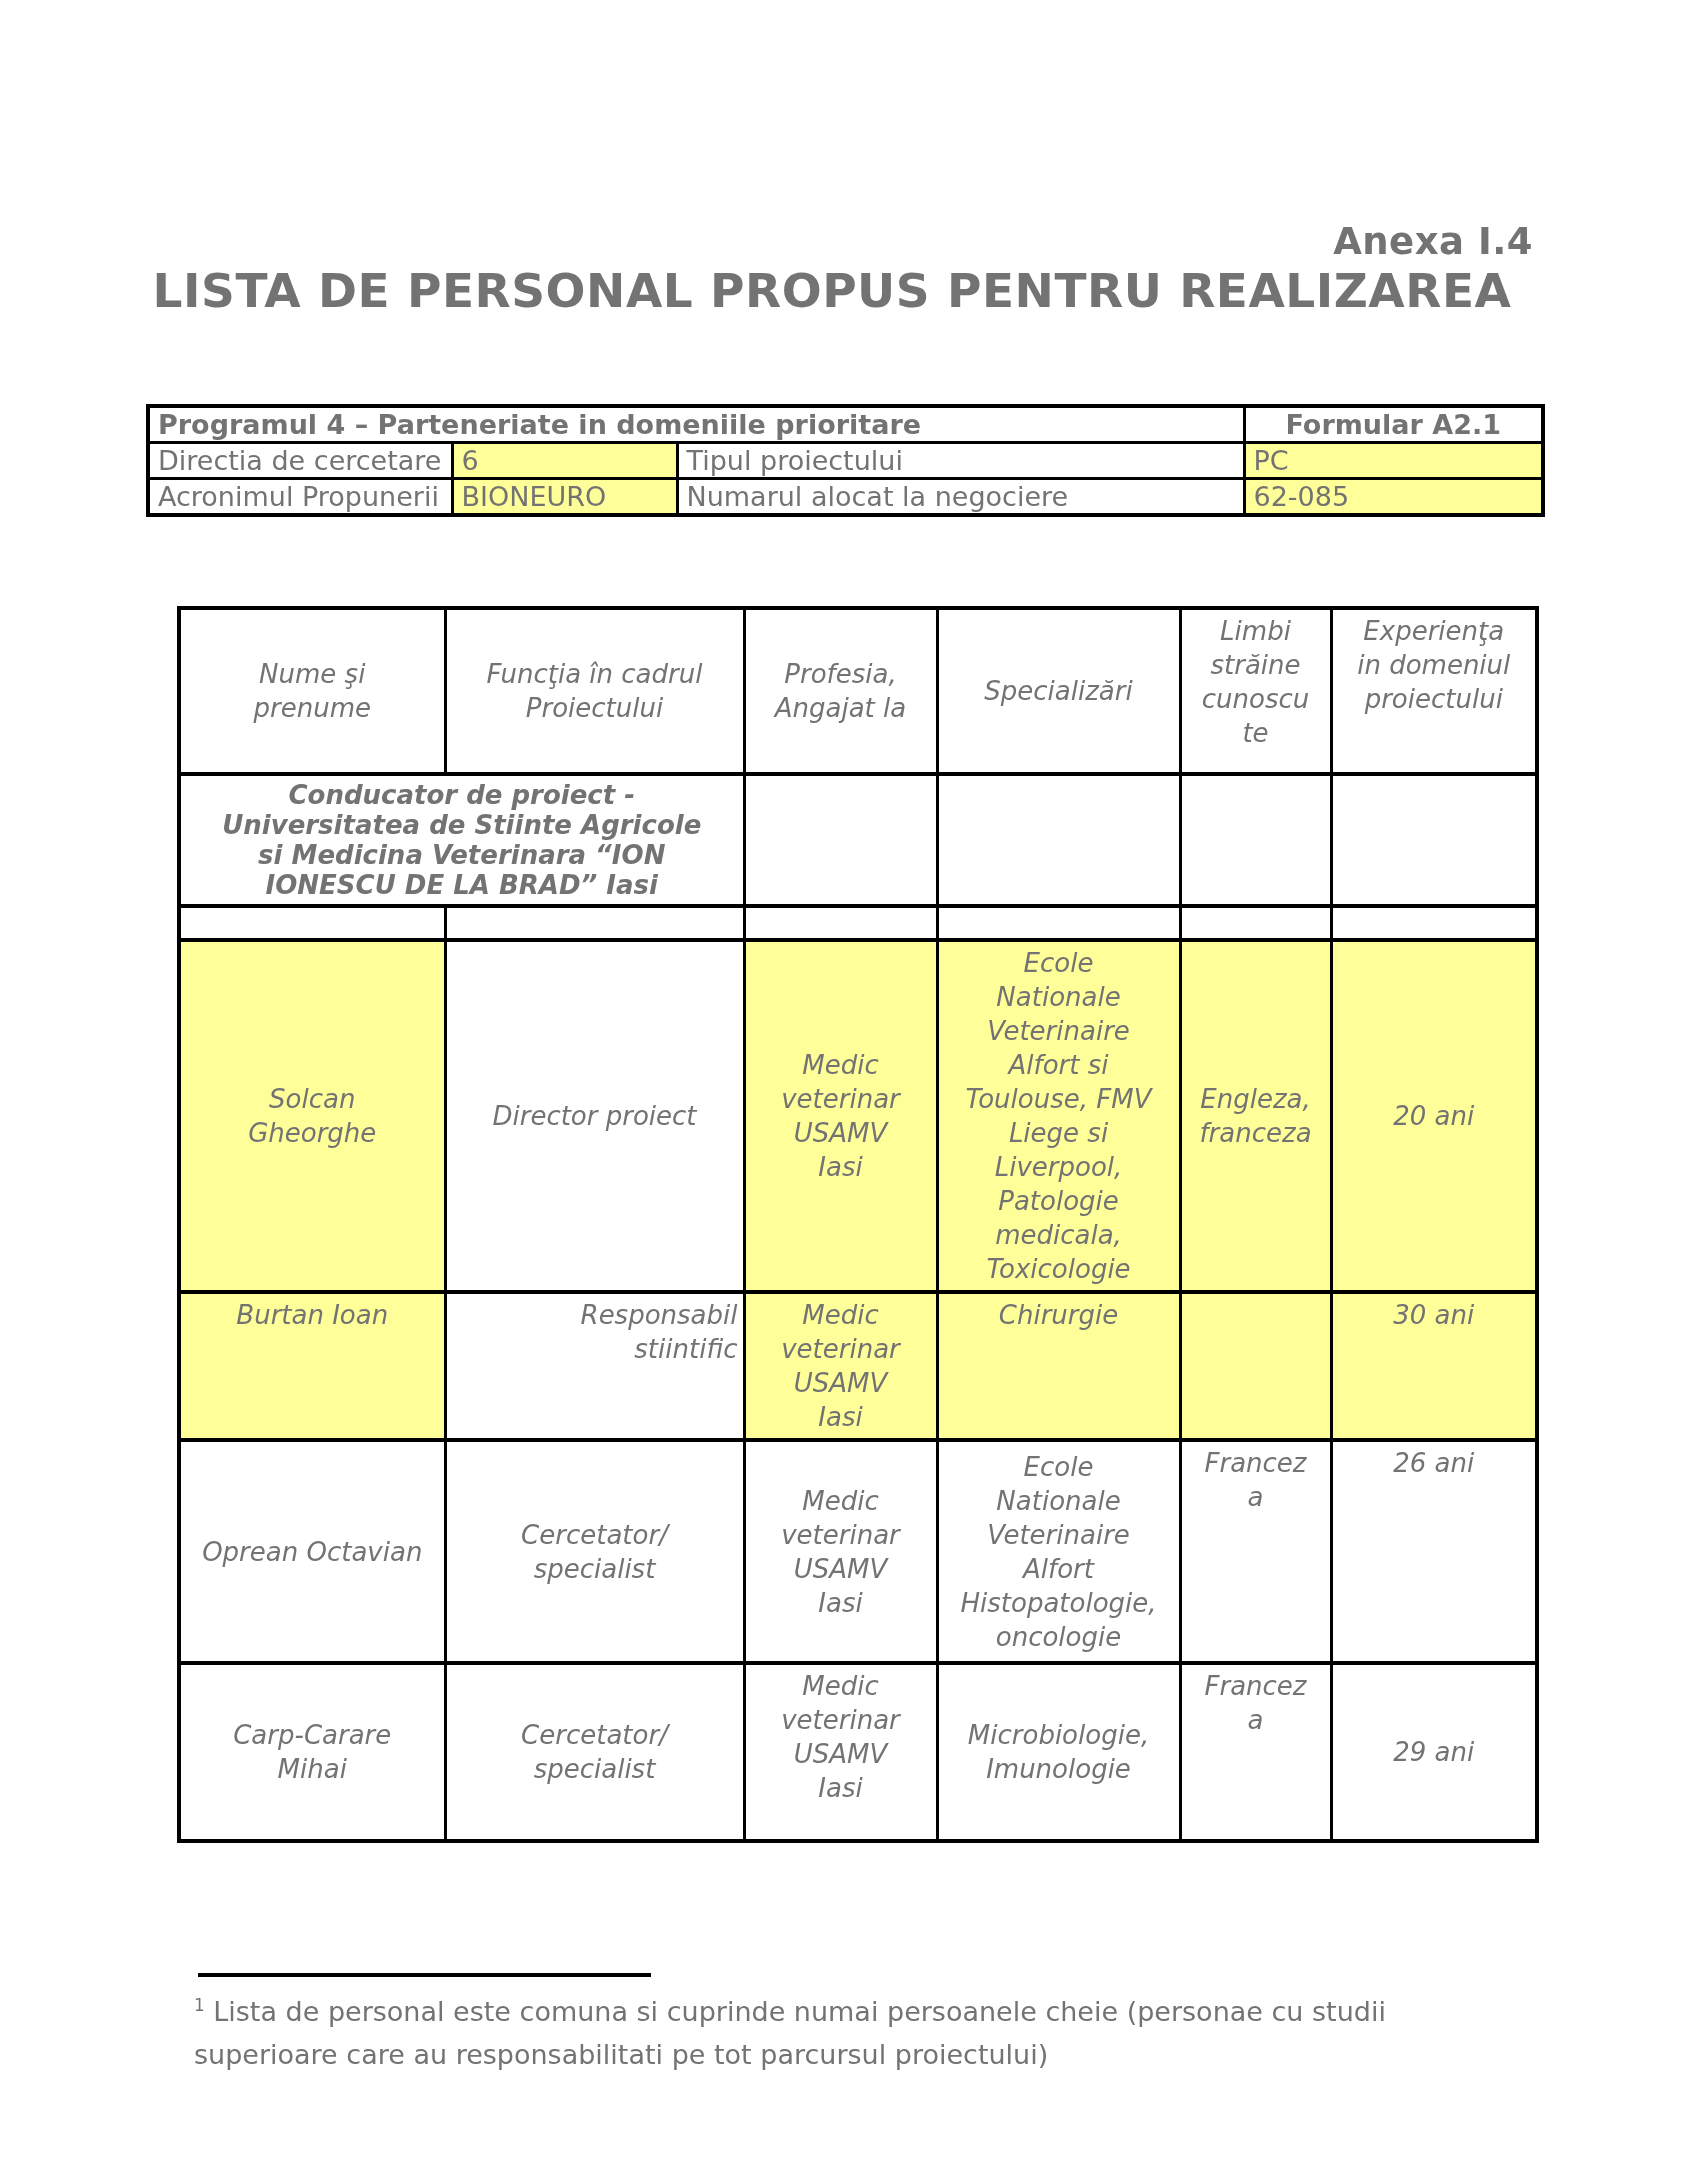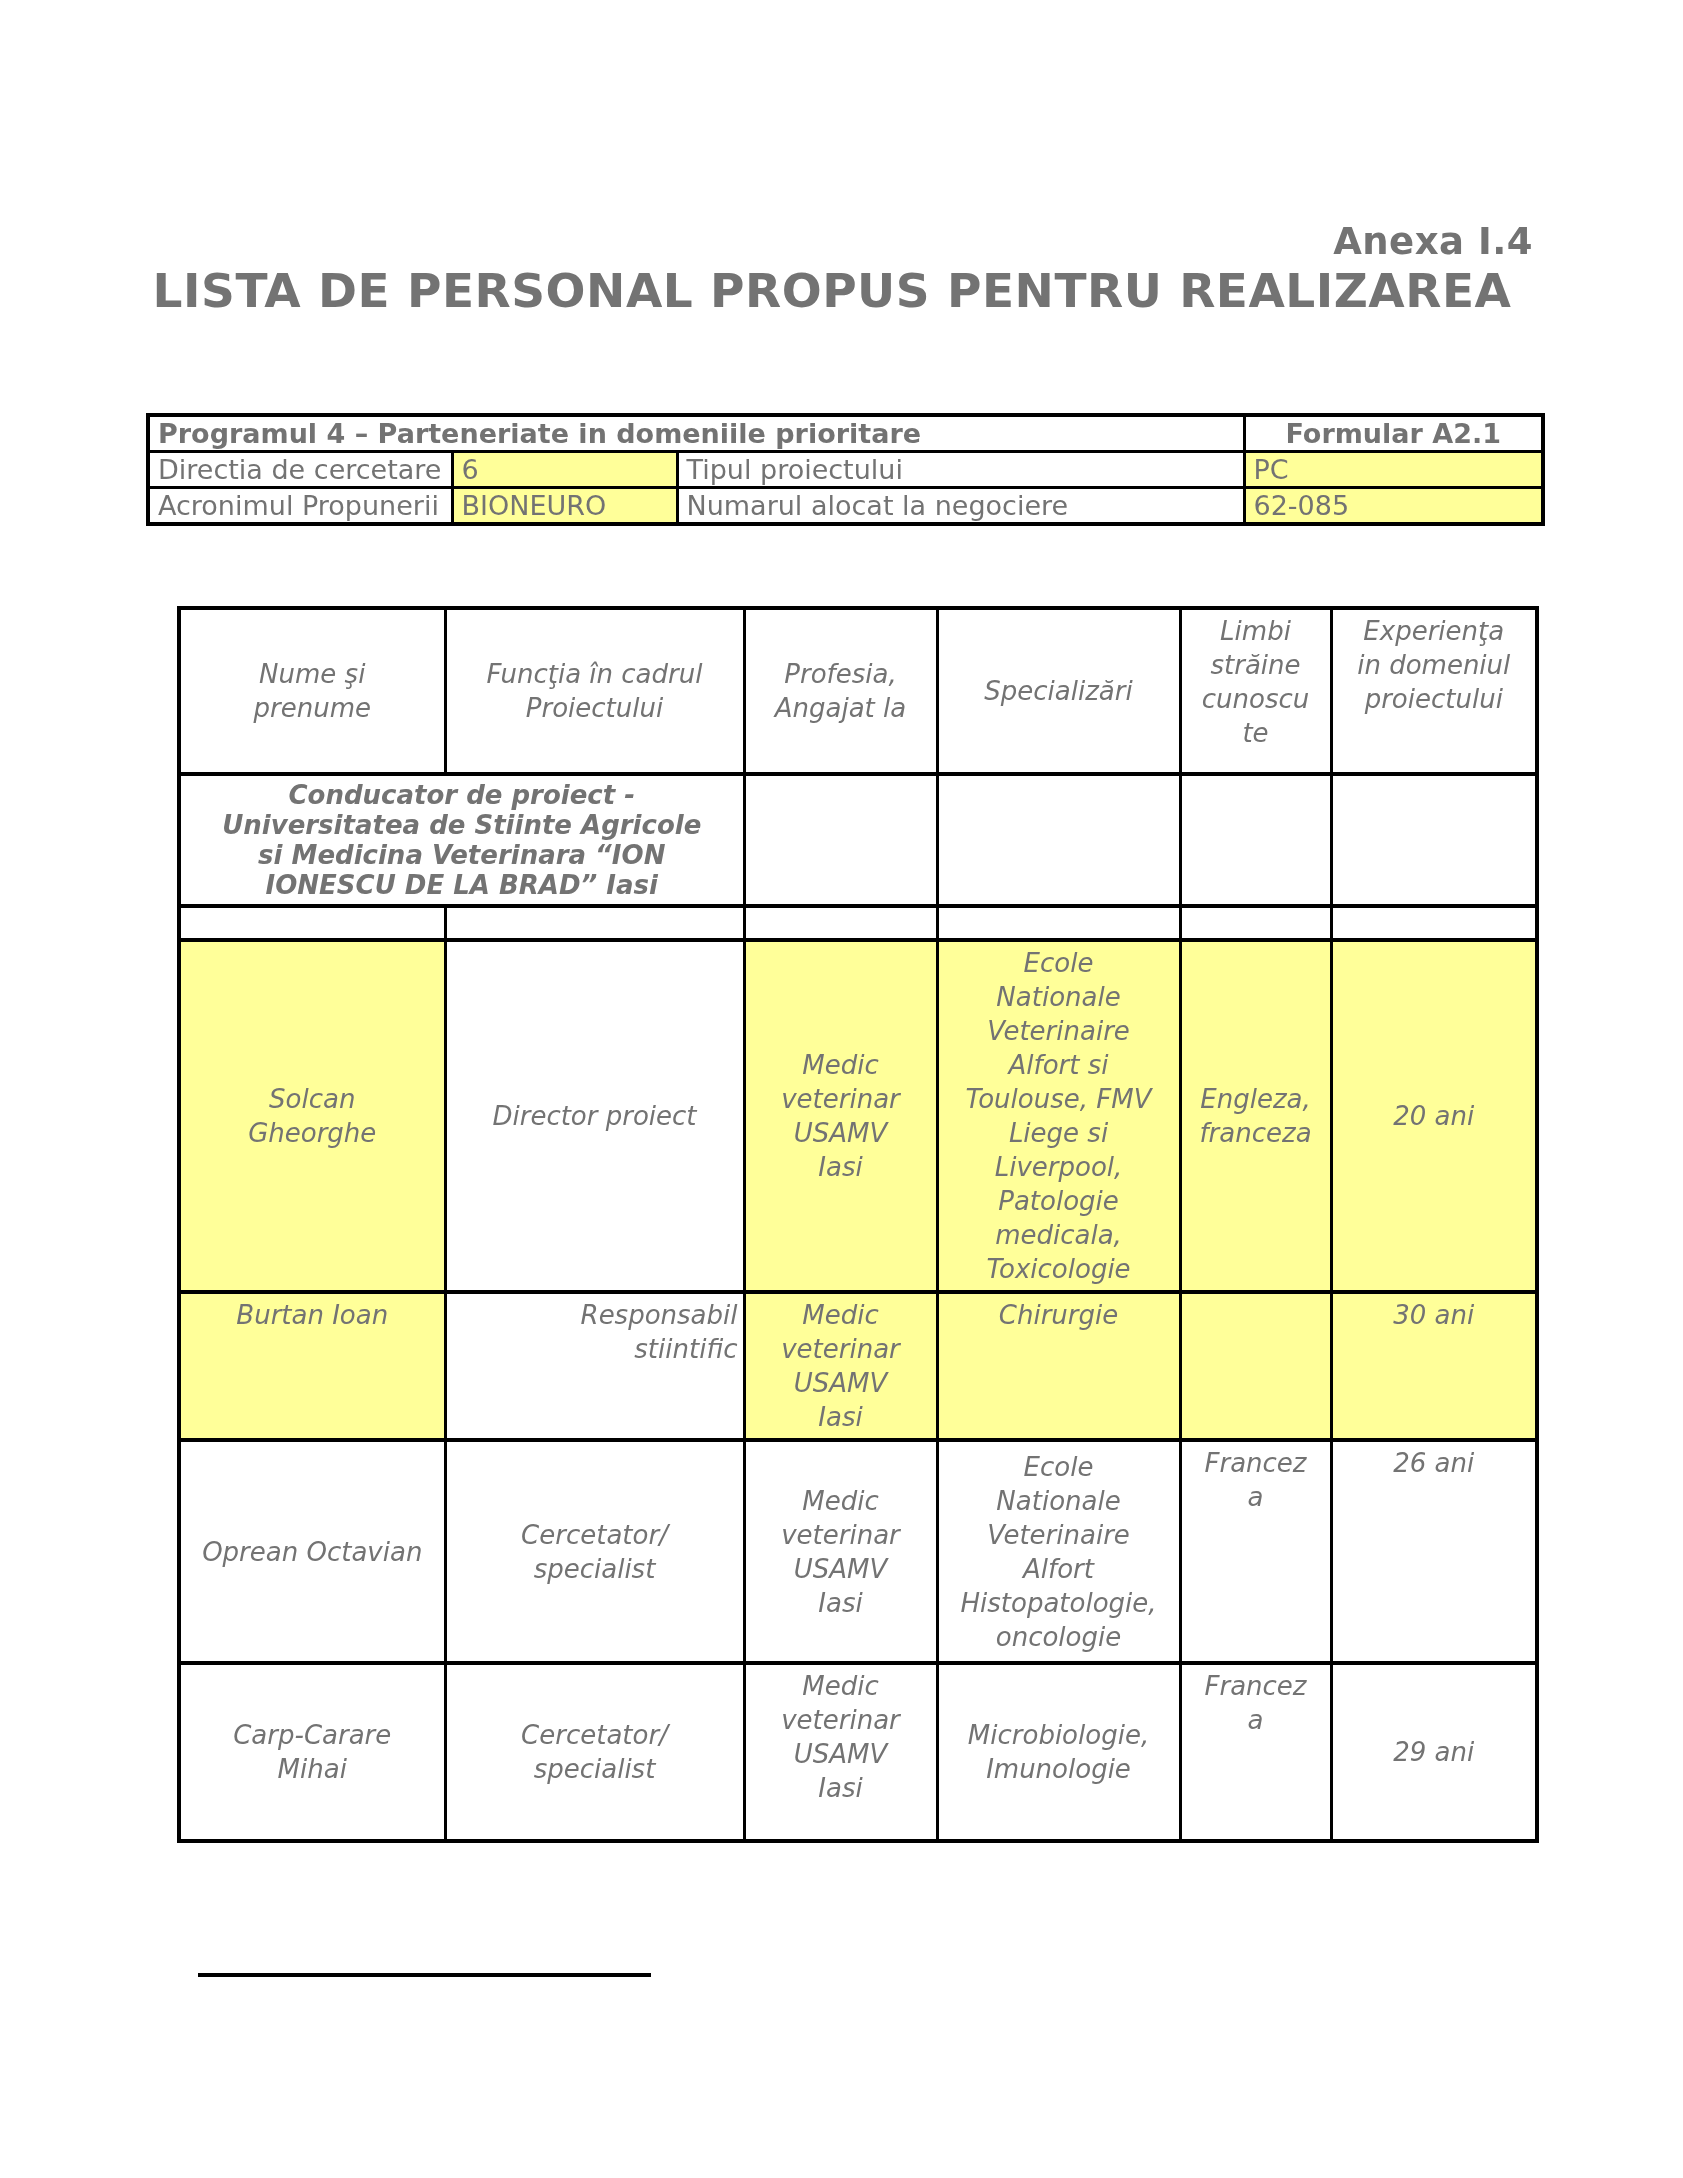--- a/index.html
+++ b/index.html
@@ -32,21 +32,21 @@
     letter-spacing: 0.5px;
   }
   .title sup, .footnote sup { font-size: 0.62em; vertical-align: super; line-height: 0; }
 
   table { border-collapse: collapse; table-layout: fixed; }
 
   
   .info-table {
     position: absolute;
     left: 146px;
-    top: 413px;
+    top: 404px;
     width: 1395px;
     font-size: 27px;
   }
   .info-table td {
     border: 3px solid #000;
     padding: 1px 8px;
     white-space: pre-line;
     overflow: hidden;
     vertical-align: middle;
   }
@@ -256,15 +256,17 @@
       <td>Microbiologie,
 Imunologie</td>
       <td class="vt">Francez
 a</td>
       <td>29 ani</td>
     </tr>
   </tbody>
     </table>
 
   <div class="footnote-rule"></div>
+  <div class="footnote"><sup>1</sup><span class="fn-text"> Lista de personal este comuna si cuprinde numai persoanele cheie (personae cu studii
+superioare care au responsabilitati pe tot parcursul proiectului)</span></div>
 
 </div>
 
 
 </body></html>

